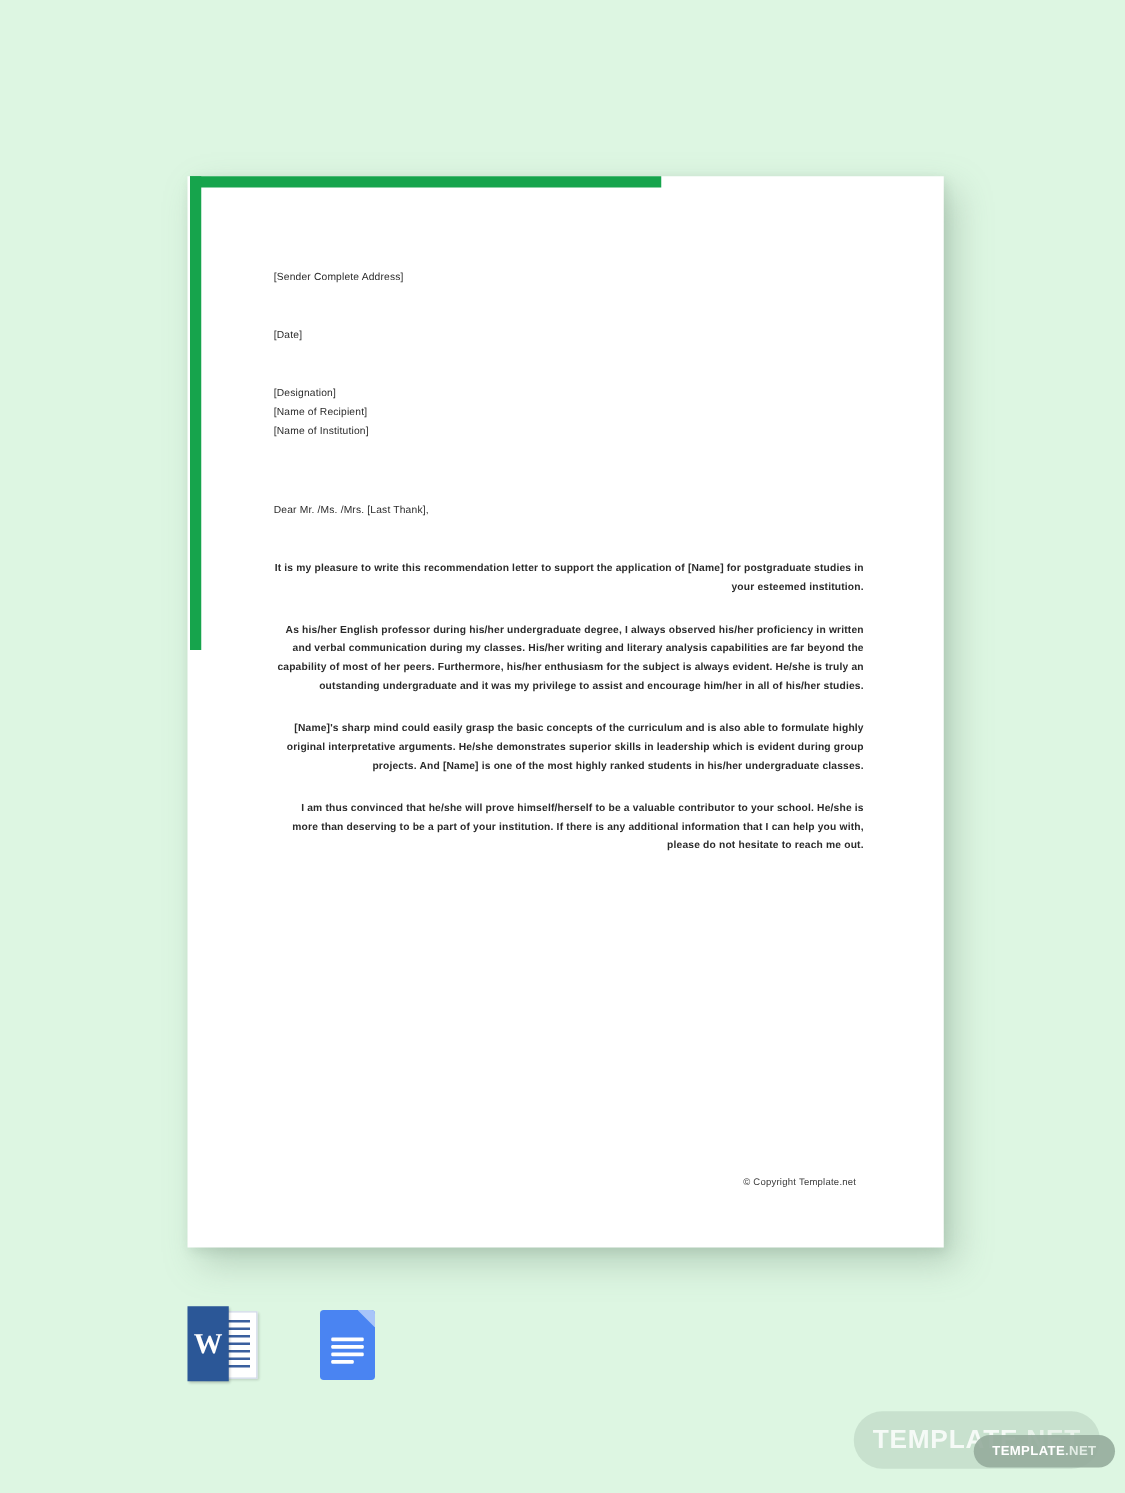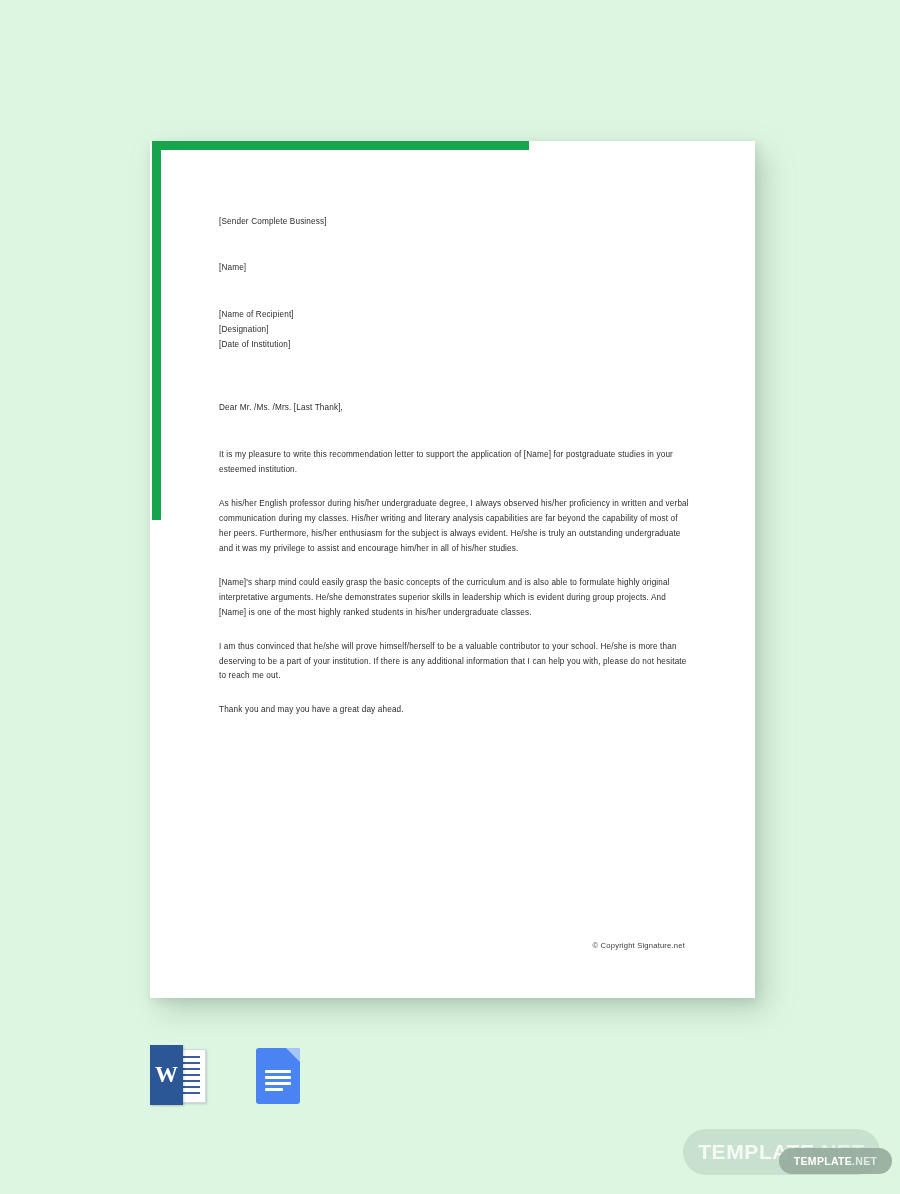--- a/index.html
+++ b/index.html
@@ -70,21 +70,22 @@
   .gap-after-address { height: 31px; }
   .gap-after-date    { height: 32px; }
   .gap-after-recip   { height: 48px; }
   .gap-after-salut   { height: 33px; }
   .gap-para          { height: 19px; }
   .gap-thanks        { height: 48px; }
   .gap-sincerely     { height: 48px; }
 
   p.para {
     margin: 0;
-    text-align: left;
+    text-align: right;
+    font-weight: bold;
   }
 
   #copyright {
     position: absolute;
     right: 70px;
     top: 800px;
     font-size: 7.6px;
     color: #3a3a3a;
     letter-spacing: 0.2px;
     z-index: 4;
@@ -228,64 +229,63 @@
 <div id="paper-wrap">
 
   <div id="paper"></div>
 
   <div id="accent-bar-horizontal"></div>
   <div id="accent-bar-vertical"></div>
 
   <div id="letter-body">
 
     <div class="block">
-      <span class="line">[Sender Complete Business]</span>
+      <span class="line">[Sender Complete Address]</span>
     </div>
     <div class="gap-after-address"></div>
 
     <div class="block">
-      <span class="line">[Name]</span>
+      <span class="line">[Date]</span>
     </div>
     <div class="gap-after-date"></div>
 
     <div class="block">
+      <span class="line">[Designation]</span>
       <span class="line">[Name of Recipient]</span>
-      <span class="line">[Designation]</span>
-      <span class="line">[Date of Institution]</span>
+      <span class="line">[Name of Institution]</span>
     </div>
     <div class="gap-after-recip"></div>
 
     <div class="block">
       <span class="line">Dear Mr. /Ms. /Mrs. [Last Thank],</span>
     </div>
     <div class="gap-after-salut"></div>
 
     <p class="para">It is my pleasure to write this recommendation letter to support the application of [Name] for postgraduate studies in your esteemed institution.</p>
     <div class="gap-para"></div>
 
     <p class="para">As his/her English professor during his/her undergraduate degree, I always observed his/her proficiency in written and verbal communication during my classes. His/her writing and literary analysis capabilities are far beyond the capability of most of her peers. Furthermore, his/her enthusiasm for the subject is always evident. He/she is truly an outstanding undergraduate and it was my privilege to assist and encourage him/her in all of his/her studies.</p>
     <div class="gap-para"></div>
 
     <p class="para">[Name]'s sharp mind could easily grasp the basic concepts of the curriculum and is also able to formulate highly original interpretative arguments. He/she demonstrates superior skills in leadership which is evident during group projects. And [Name] is one of the most highly ranked students in his/her undergraduate classes.</p>
     <div class="gap-para"></div>
 
     <p class="para">I am thus convinced that he/she will prove himself/herself to be a valuable contributor to your school. He/she is more than deserving to be a part of your institution. If there is any additional information that I can help you with, please do not hesitate to reach me out.</p>
     <div class="gap-para"></div>
 
-    <p class="para">Thank you and may you have a great day ahead.</p>
     <div class="gap-thanks"></div>
 
     <div class="gap-sincerely"></div>
 
     <div class="block">
     </div>
 
   </div>
 
-  <div id="copyright">© Copyright Signature.net</div>
+  <div id="copyright">© Copyright Template.net</div>
 
 </div>
 
 <div id="icon-row">
 
   <div class="icon-box">
     <div class="word-page">
       <i style="top:6px"></i>
         <i style="top:12px"></i>
         <i style="top:18px"></i>

